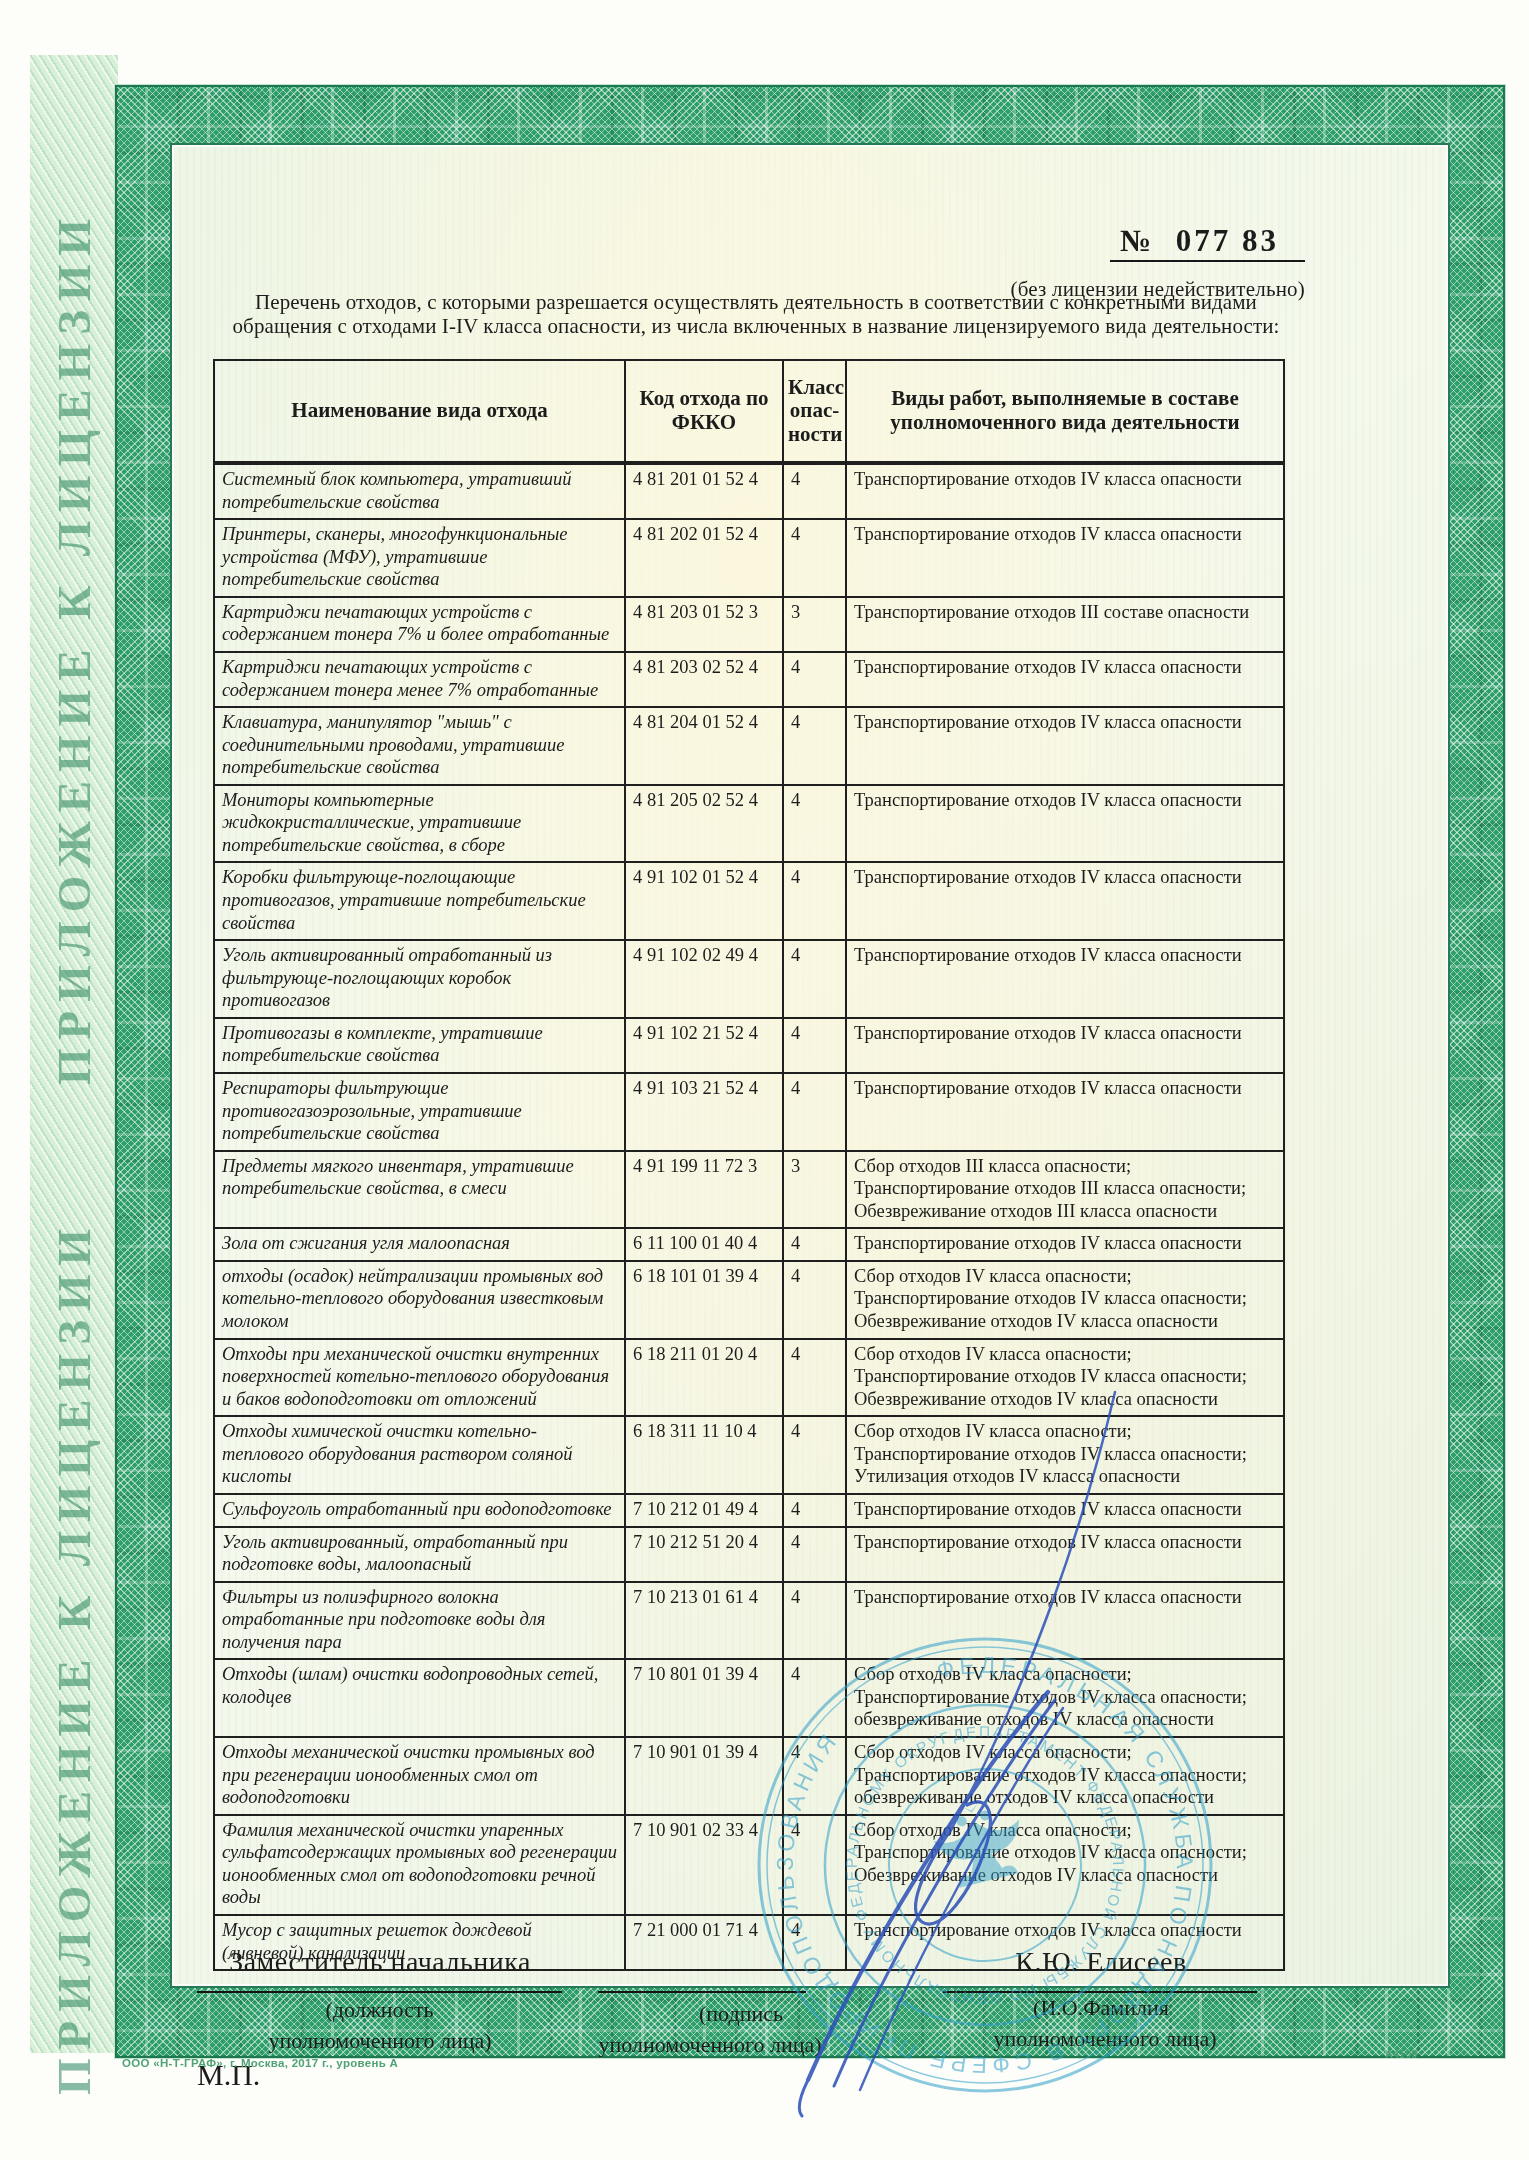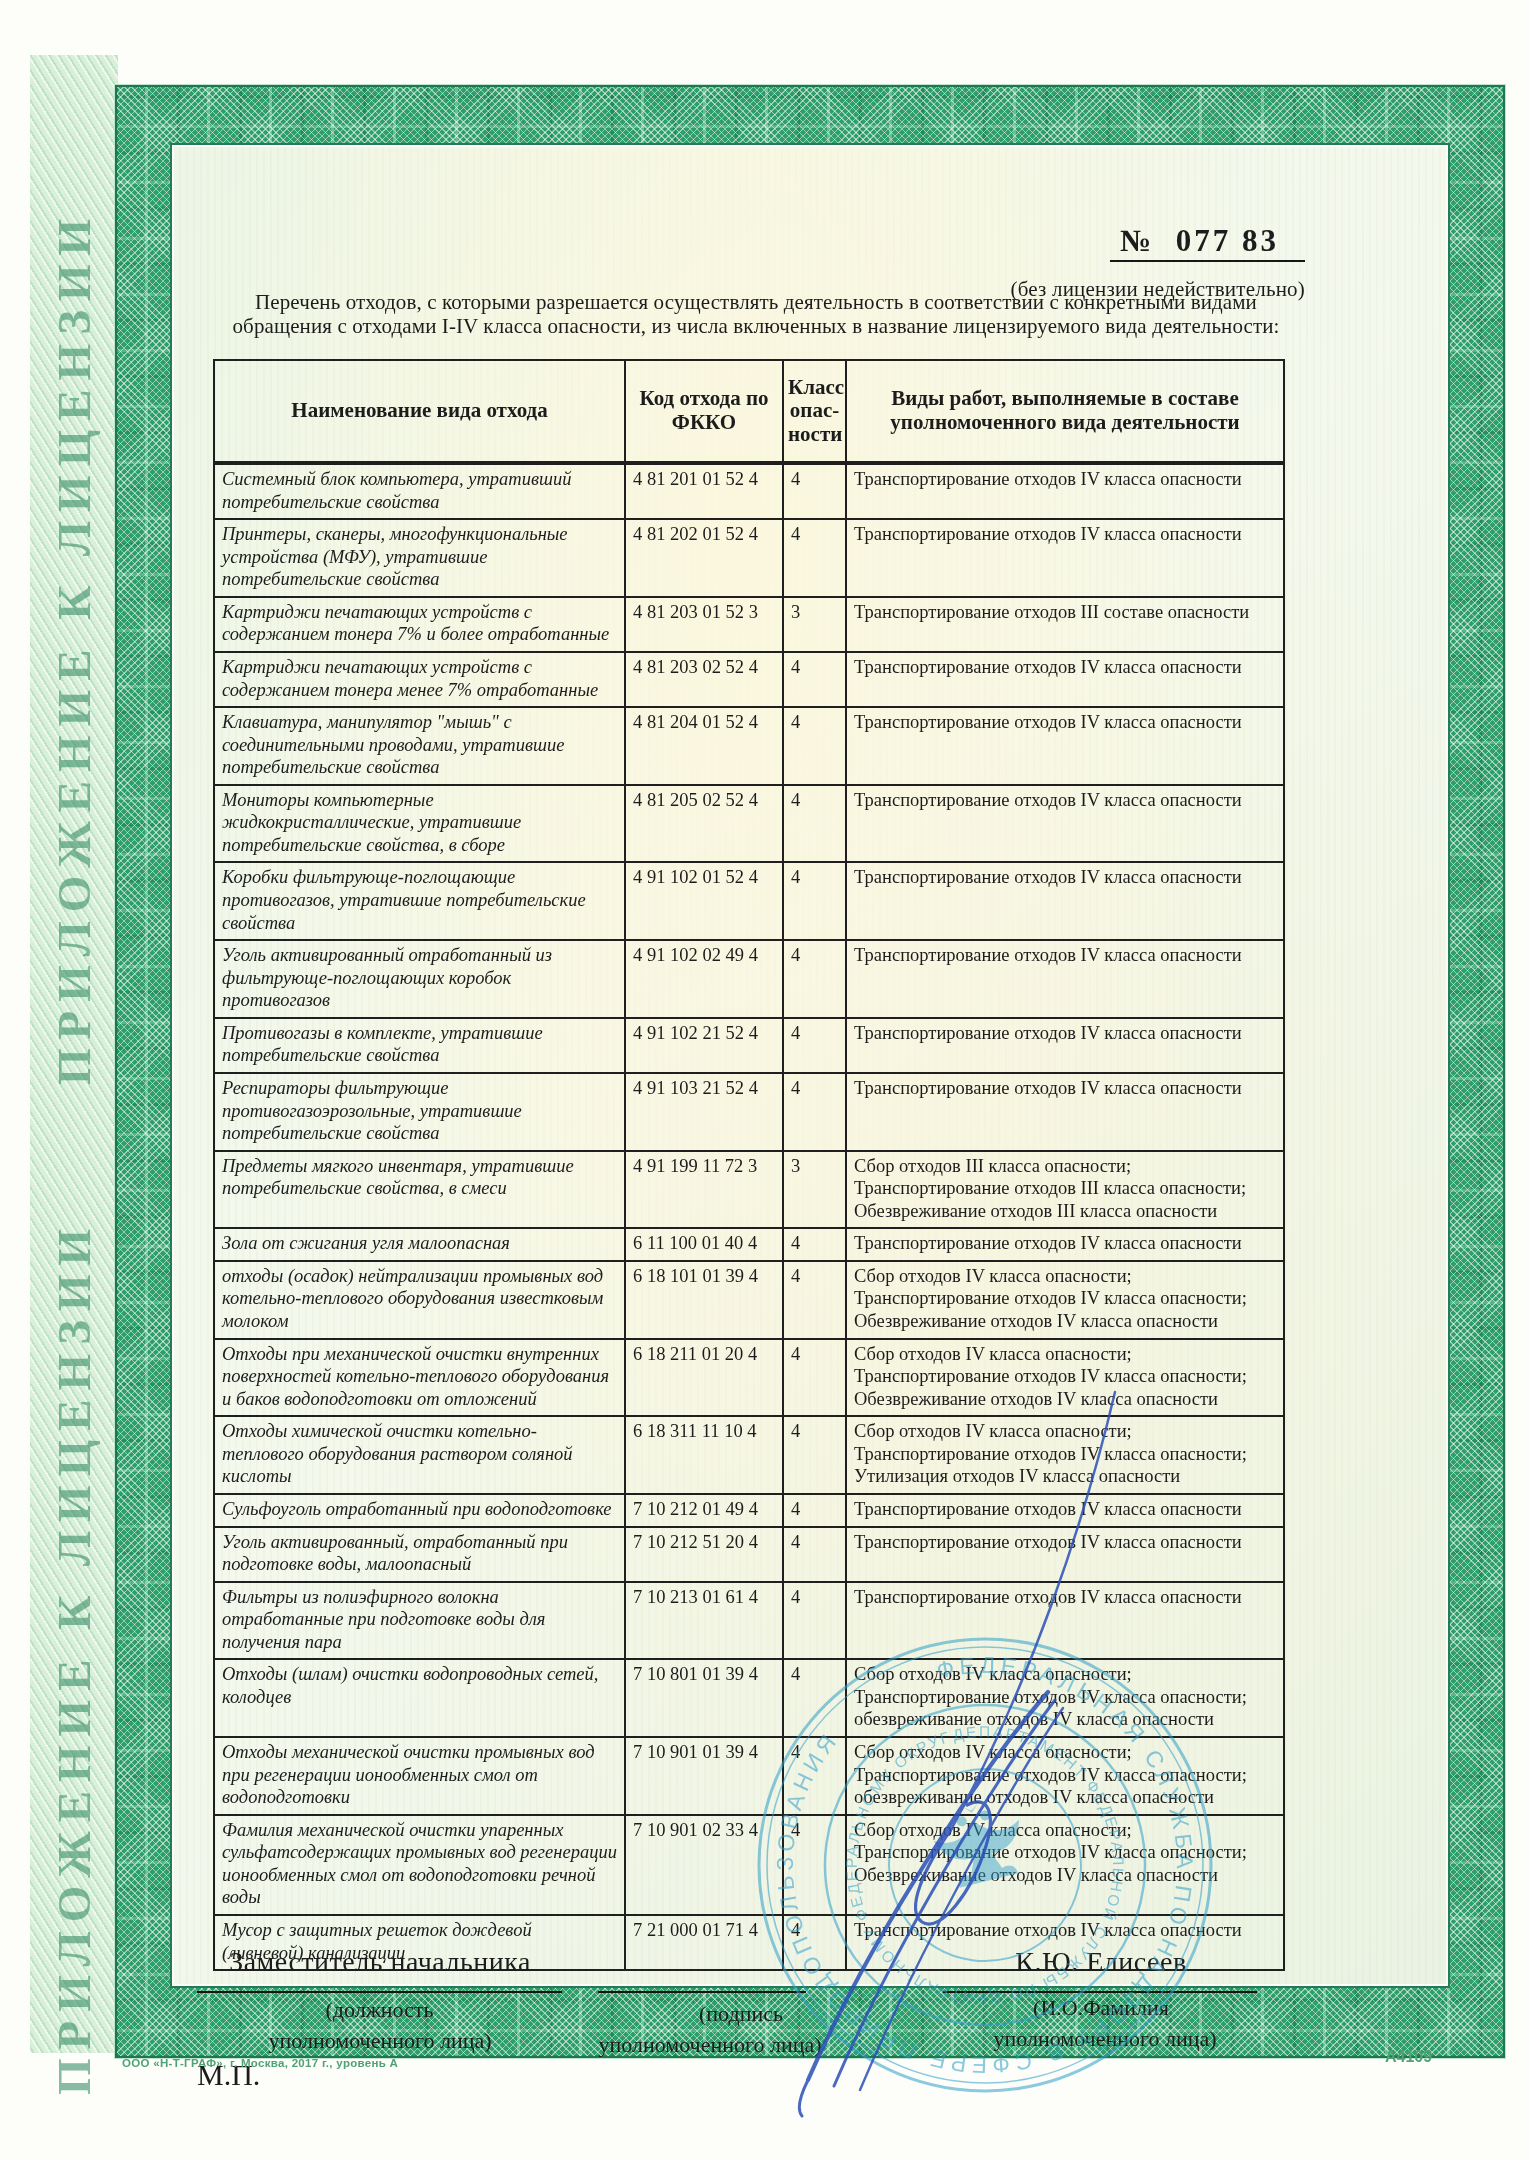--- a/index.html
+++ b/index.html
@@ -96,21 +96,21 @@
   .name-cap2{left:920px; top:2028px; width:370px;}
   .mp-mark{position:absolute; left:197px; top:2058px; font-size:30px; z-index:6; text-align:left;}
   .printer-note{
     position:absolute; left:122px; top:2057px; z-index:6;
     font-family:"Liberation Sans","DejaVu Sans",sans-serif;
     font-size:11.5px; font-weight:bold; color:#4fa273; letter-spacing:.3px;
   }
   .form-code{
     position:absolute; left:1385px; top:2048px; z-index:6;
     font-family:"Liberation Sans","DejaVu Sans",sans-serif;
-    font-size:16px; font-weight:bold; color:#4fa273;
+    font-size:11px; font-weight:bold; color:#4fa273;
   }
   
   .stamp-svg{position:absolute; left:715px; top:1595px; z-index:7; opacity:.55;}
   .ink-svg{position:absolute; left:780px; top:1380px; z-index:8;}
 </style>
 </head>
 <body>
 
 <div class="page">
 

